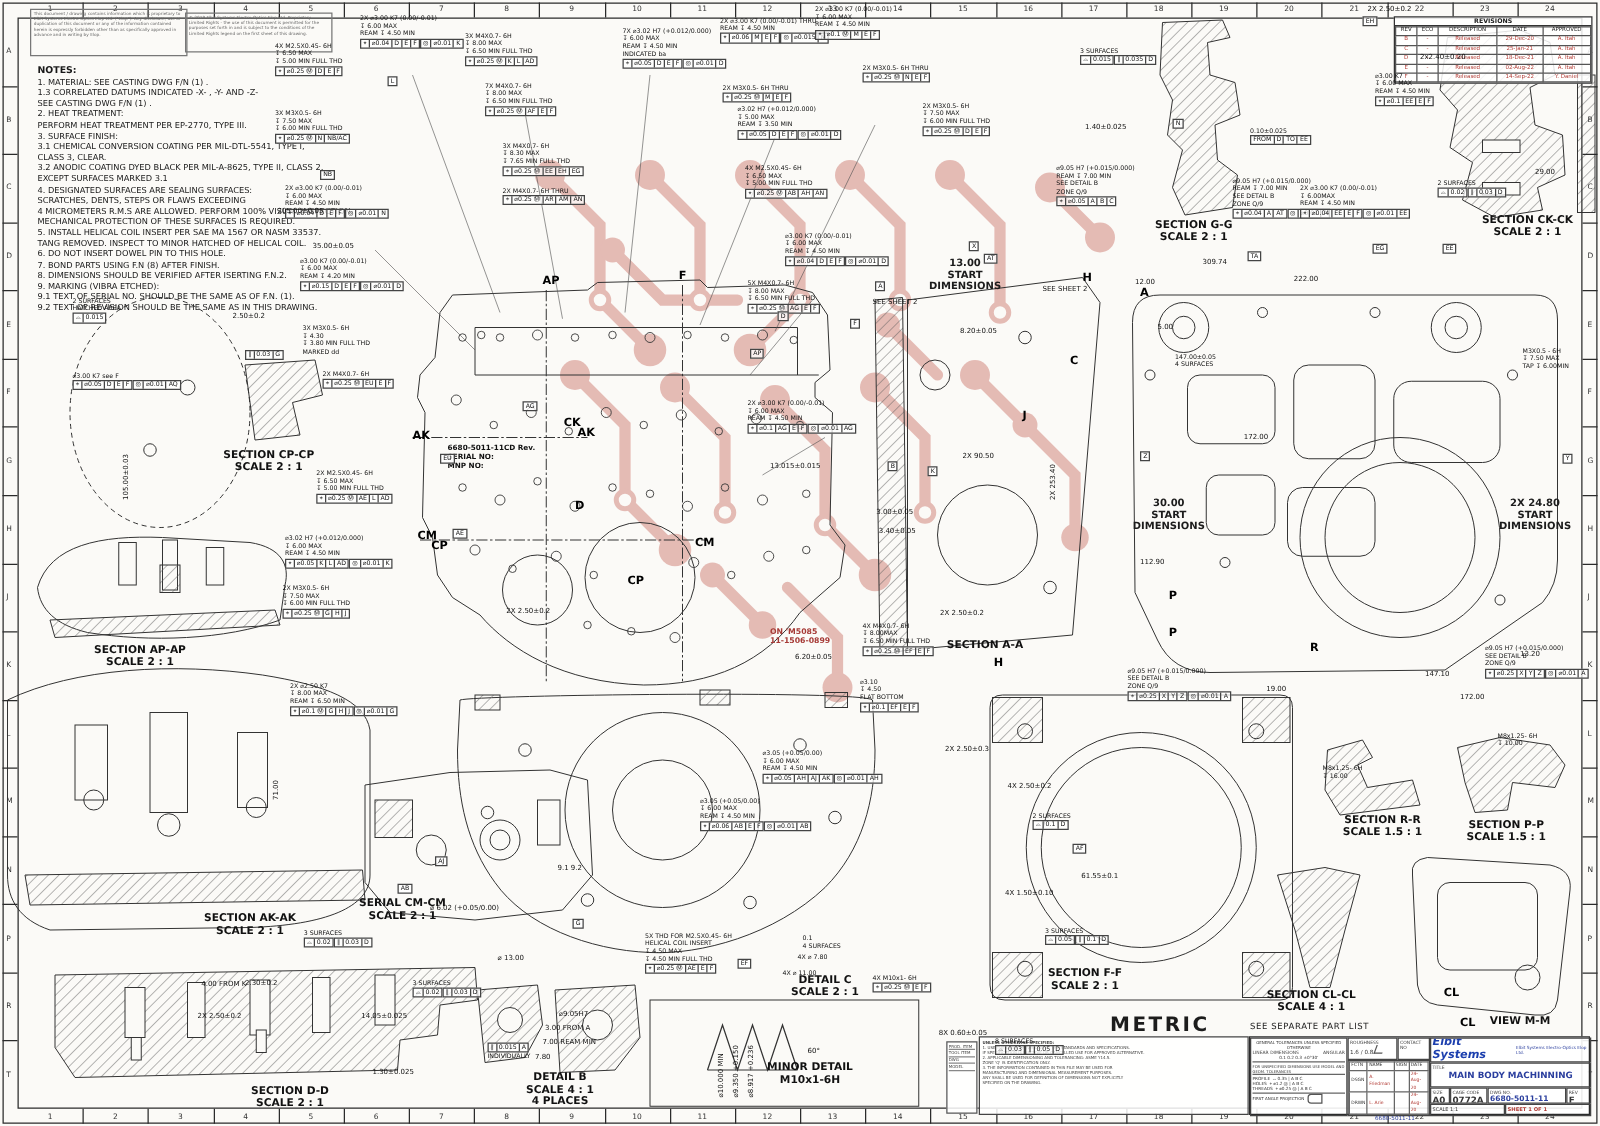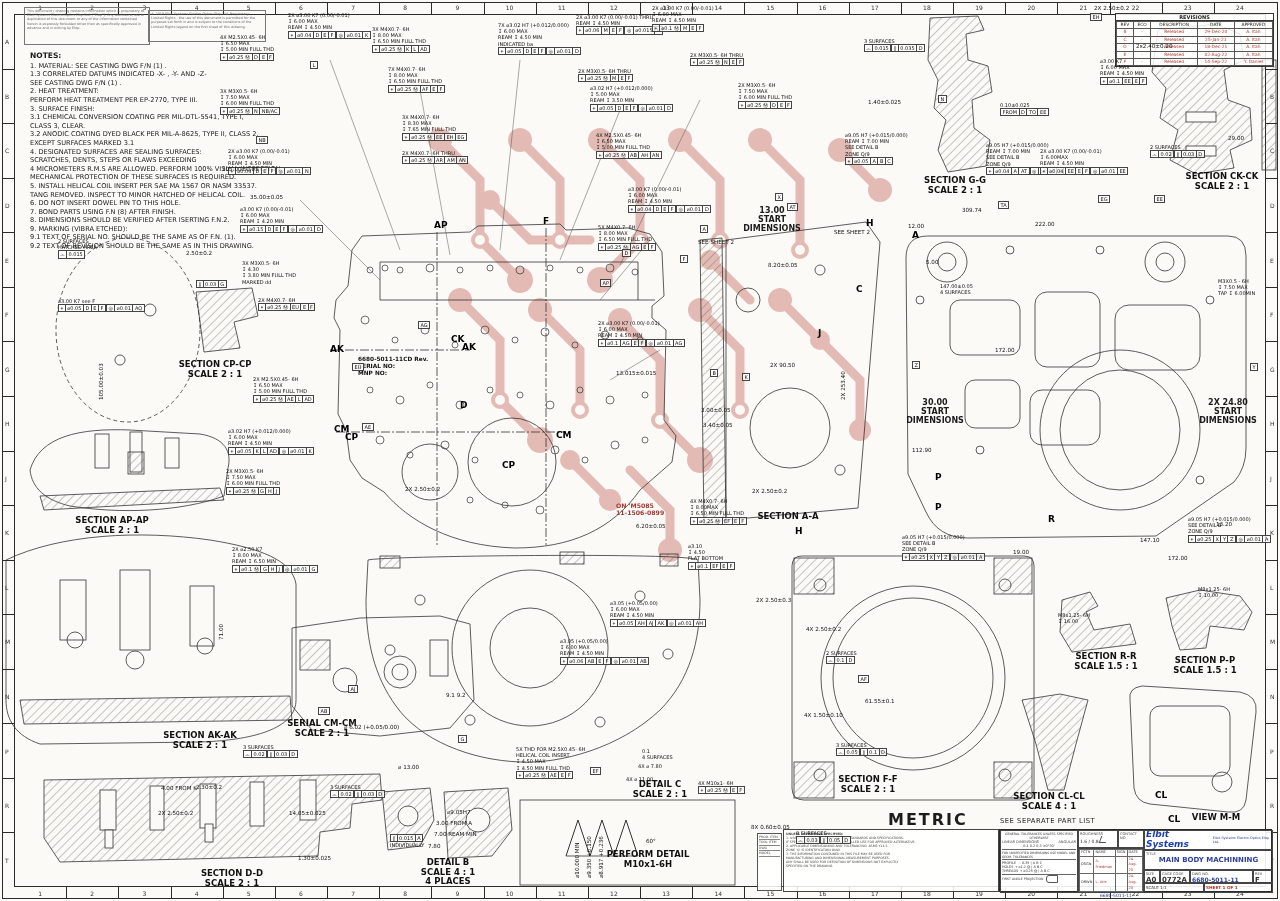--- a/index.html
+++ b/index.html
@@ -739,21 +739,21 @@
       <div class="seclab" style="left: 448px; top: 858px;">
         <div>DETAIL B</div>
         <div>SCALE 4 : 1</div>
         <div>4 PLACES</div>
       </div>
       <div class="seclab" style="left: 660px; top: 780px;">
         <div>DETAIL C</div>
         <div>SCALE 2 : 1</div>
       </div>
       <div class="seclab" style="left: 648px; top: 850px;">
-        <div>PERFORM DETAIL</div>
+        <div>MINOR DETAIL</div>
         <div>M10x1-6H</div>
       </div>
       <div class="seclab" style="left: 788px; top: 512px;">
         <div>SECTION A-A</div>
       </div>
       <div class="seclab" style="left: 868px; top: 775px;">
         <div>SECTION F-F</div>
         <div>SCALE 2 : 1</div>
       </div>
       <div class="seclab" style="left: 1049px; top: 792px;">

